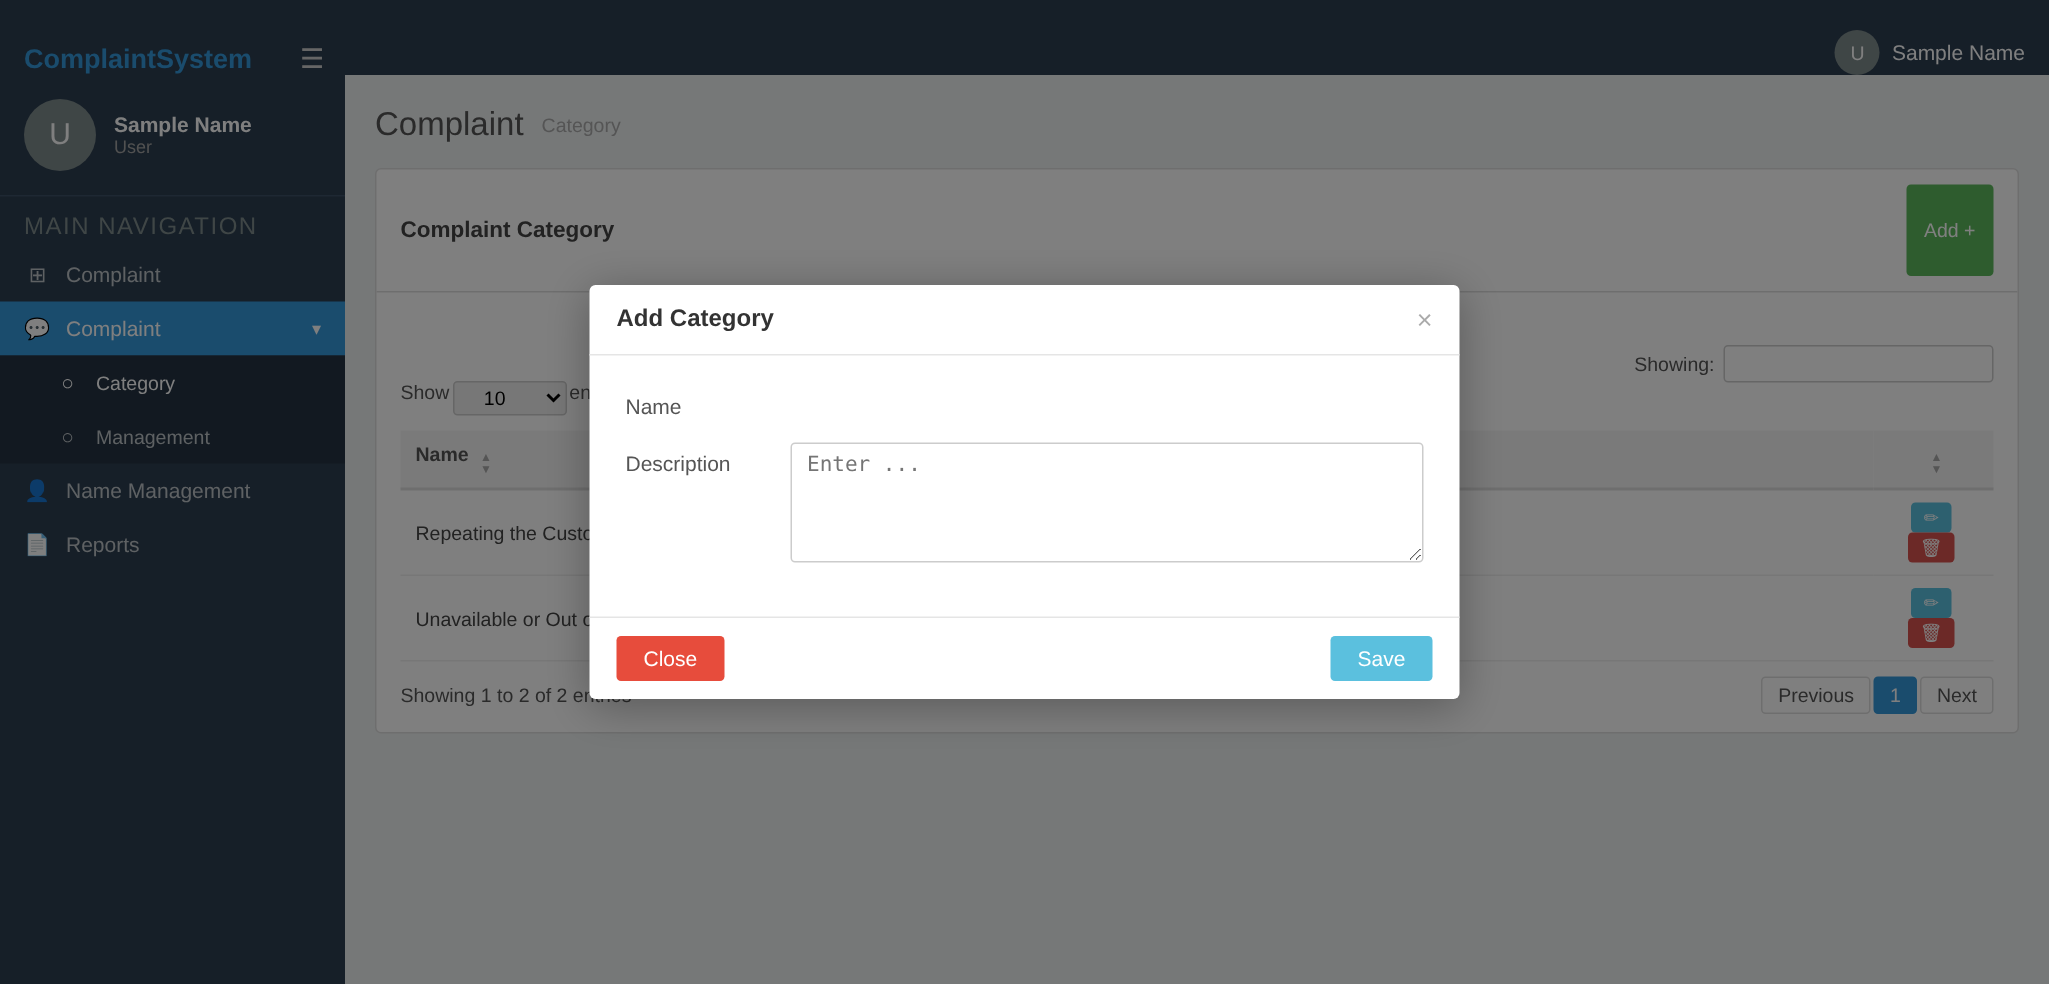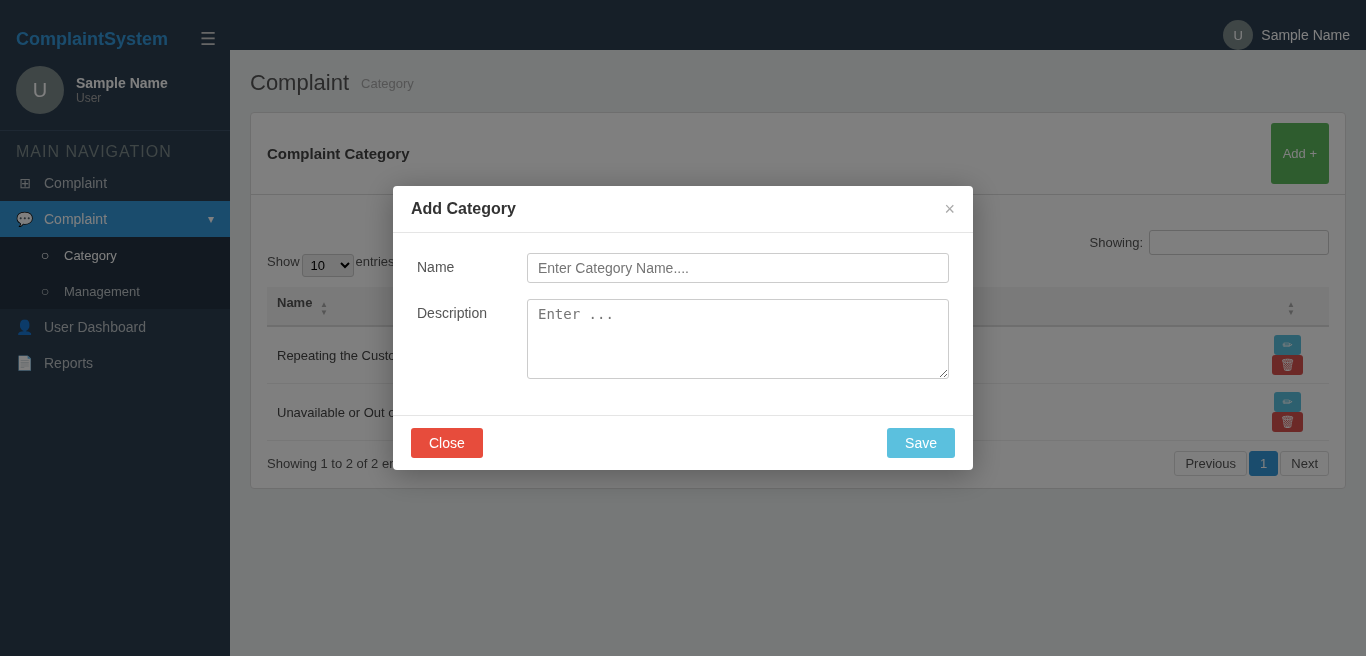--- a/index.html
+++ b/index.html
@@ -140,21 +140,21 @@
     .card-body { padding: 12px 16px; }
 
     .table-controls {
       display: flex;
       align-items: center;
       justify-content: space-between;
       margin-bottom: 10px;
     }
     .show-entries { display: flex; gap: 2px; font-size: 13px; color: #555; margin-top: 47px; }
     .show-entries select {
-      padding: 2px 4px;
+      padding: 2px 16px;
       border: 1px solid #ccc;
       border-radius: 3px;
       font-size: 13px;
     }
     .search-box { display: flex; align-items: center; gap: 6px; font-size: 13px; color: #555; }
     .search-box input {
       padding: 4px 8px;
       border: 1px solid #ccc;
       border-radius: 3px;
       font-size: 13px;
@@ -334,21 +334,21 @@
         <span>Category</span>
       </div>
       <div class="sidebar-item">
         <span class="icon">○</span>
         <span>Management</span>
       </div>
     </div>
 
     <div class="sidebar-item">
       <span class="icon">👤</span>
-      <span>User Dashboard</span>
+      <span>Name Management</span>
     </div>
 
     <div class="sidebar-item">
       <span class="icon">📄</span>
       <span>Reports</span>
     </div>
   </aside>
 
   <main class="main-content">
     <div class="page-header">
@@ -442,21 +442,20 @@
 
 <div class="modal-overlay">
   <div class="modal">
     <div class="modal-header">
       <span class="modal-title">Add Category</span>
       <button class="modal-close">×</button>
     </div>
     <div class="modal-body">
       <div class="form-group">
         <label class="form-label">Name</label>
-        <input type="text" class="form-control" placeholder="Enter Category Name...." style="">
       </div>
       <div class="form-group">
         <label class="form-label">Description</label>
         <textarea class="form-control" placeholder="Enter ..." style=""></textarea>
       </div>
     </div>
     <div class="modal-footer">
       <button class="btn-close-modal">Close</button>
       <button class="btn-save">Save</button>
     </div>

